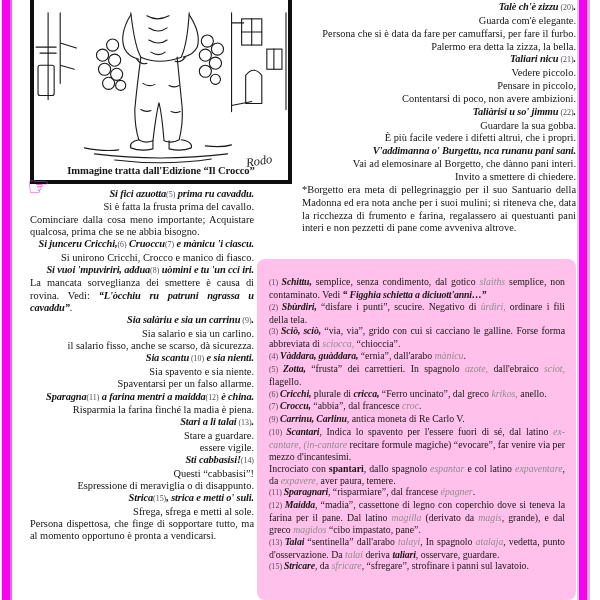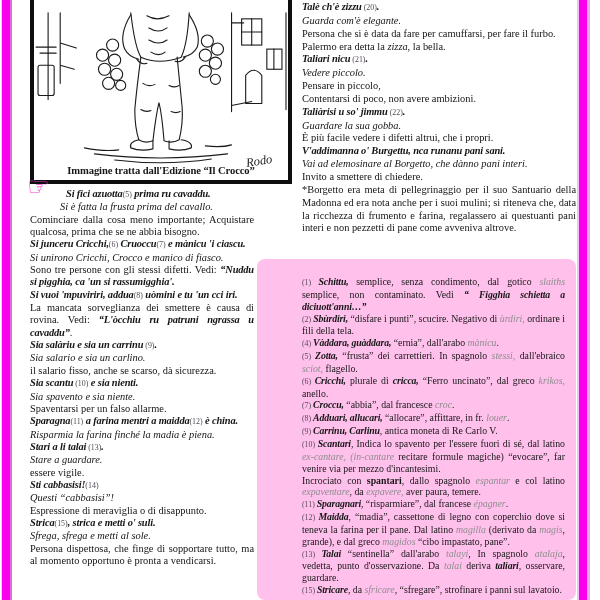--- a/index.html
+++ b/index.html
@@ -32,28 +32,28 @@
   .col-right{
     position:absolute;left:302px;top:1px;width:274px;
     font-size:10.4px;line-height:12.85px;
   }
   .fnbox{
     position:absolute;left:257px;top:259px;width:319px;height:341px;
     background:#ffc0ec;border-radius:8px;box-sizing:border-box;
     padding:17px 11px 4px 12px;overflow:hidden;
     font-size:9.8px;line-height:11.85px;
   }
-  .fnbox .tline{text-align:justify;margin-left:33px;}
+  .fnbox .tline{text-align:justify;}
 
-  .tline{min-height:1em;}
+  .tline{min-height:1em;text-align:right;}
   .just{text-align:justify;}
   .p1{padding-left:36px;}
   .p2{padding-left:30px;}
   .s-bi{font-weight:700;font-style:italic;letter-spacing:-0.15px;}
-  .s-i{font-style:italic;}
+  .s-i{}
   .s-b{font-weight:700;}
   .s-ref{font-size:0.76em;color:#554a58;}
   .s-fn{font-size:0.8em;color:#554a58;}
   .s-et{font-style:italic;color:#8d8d8d;}
 
   .hand{
     position:absolute;left:-3px;top:-7px;
     font-family:"DejaVu Sans",sans-serif;font-size:25px;color:#f335ca;
   }
 </style>
@@ -108,21 +108,20 @@
 </div>
 
 <div class="col col-left">
   <span class="hand">☞</span>
   <div>
       <div class="tline p1"><span class="s-bi">Si fici azuotta</span><span class="s-ref">(5)</span><span class="s-bi"> prima ru cavaddu.</span></div>
       <div class="tline p2"><span class="s-i">Si è fatta la frusta prima del cavallo.</span></div>
       <div class="tline just"><span class="s-r">Cominciare dalla cosa meno importante; Acquistare qualcosa, prima che se ne abbia bisogno.</span></div>
       <div class="tline"><span class="s-bi">Si junceru Cricchi,</span><span class="s-ref">(6)</span><span class="s-bi"> Cruoccu</span><span class="s-ref">(7)</span><span class="s-bi"> e mànicu 'i ciascu.</span></div>
       <div class="tline"><span class="s-i">Si unirono Cricchi, Crocco e manico di fiasco.</span></div>
-      <div class="tline just"><span class="s-r">Sono tre persone con gli stessi difetti. Vedi: </span><span class="s-bi">“Nuddu si pigghia, ca 'un si rassumigghia'.</span></div>
       <div class="tline"><span class="s-bi">Si vuoi 'mpuviriri, addua</span><span class="s-ref">(8)</span><span class="s-bi"> uòmini e tu 'un cci iri.</span></div>
       <div class="tline just"><span class="s-r">La mancata sorveglianza dei smettere è causa di rovina. Vedi: </span><span class="s-bi">“L'òcchiu ru patruni ngrassa u cavaddu”</span><span class="s-r">.</span></div>
       <div class="tline"><span class="s-bi">Sia salàriu e sia un carrinu</span><span class="s-ref"> (9)</span><span class="s-bi">.</span></div>
       <div class="tline"><span class="s-i">Sia salario e sia un carlino.</span></div>
       <div class="tline"><span class="s-r">il salario fisso, anche se scarso, dà sicurezza.</span></div>
       <div class="tline"><span class="s-bi">Sia scantu</span><span class="s-ref"> (10)</span><span class="s-bi"> e sia nienti.</span></div>
       <div class="tline"><span class="s-i">Sia spavento e sia niente.</span></div>
       <div class="tline"><span class="s-r">Spaventarsi per un falso allarme.</span></div>
       <div class="tline"><span class="s-bi">Sparagna</span><span class="s-ref">(11)</span><span class="s-bi"> a farina mentri a maidda</span><span class="s-ref">(12)</span><span class="s-bi"> è china.</span></div>
       <div class="tline"><span class="s-i">Risparmia la farina finché la madia è piena.</span></div>
@@ -155,25 +154,25 @@
       <div class="tline"><span class="s-i">Vai ad elemosinare al Borgetto, che dànno pani interi.</span></div>
       <div class="tline"><span class="s-r">Invito a smettere di chiedere.</span></div>
       <div class="tline just"><span class="s-r">*Borgetto era meta di pellegrinaggio per il suo Santuario della Madonna ed era nota anche per i suoi mulini; si riteneva che, data la ricchezza di frumento e farina, regalassero ai questuanti pani interi e non pezzetti di pane come avveniva altrove.</span></div>
     </div>
 </div>
 
 <div class="fnbox">
   <div>
       <div class="tline"><span class="s-fn">(1) </span><span class="s-bi">Schittu,</span><span class="s-r"> semplice, senza condimento, dal gotico </span><span class="s-et">slaiths</span><span class="s-r"> semplice, non contaminato. Vedi </span><span class="s-bi">“ Figghia schietta a diciuott'anni…ˮ</span></div>
       <div class="tline"><span class="s-fn">(2) </span><span class="s-bi">Sbùrdiri,</span><span class="s-r"> “disfare i punti”, scucire. Negativo di </span><span class="s-et">ùrdiri,</span><span class="s-r"> ordinare i fili della tela.</span></div>
+      <div class="tline"><span class="s-fn">(3) </span><span class="s-bi">Sciò, sciò,</span><span class="s-r"> “via, via”, grido con cui si cacciano le galline. Forse forma abbreviata di </span><span class="s-et">sciocca,</span><span class="s-r"> “chioccia”.</span></div>
       <div class="tline"><span class="s-fn">(4) </span><span class="s-bi">Vàddara, guàddara,</span><span class="s-r"> “ernia”, dall'arabo </span><span class="s-et">mànicu</span><span class="s-r">.</span></div>
-      <div class="tline"><span class="s-fn">(5) </span><span class="s-bi">Zotta,</span><span class="s-r"> “frusta” dei carrettieri. In spagnolo </span><span class="s-et">stessi,</span><span class="s-r"> dall'ebraico </span><span class="s-et">sciot,</span><span class="s-r"> flagello.</span></div>
+      <div class="tline"><span class="s-fn">(5) </span><span class="s-bi">Zotta,</span><span class="s-r"> “frusta” dei carrettieri. In spagnolo </span><span class="s-et">azote,</span><span class="s-r"> dall'ebraico </span><span class="s-et">sciot,</span><span class="s-r"> flagello.</span></div>
       <div class="tline"><span class="s-fn">(6) </span><span class="s-bi">Cricchi,</span><span class="s-r"> plurale di </span><span class="s-bi">cricca,</span><span class="s-r"> “Ferro uncinato”, dal greco </span><span class="s-et">krikos,</span><span class="s-r"> anello.</span></div>
       <div class="tline"><span class="s-fn">(7) </span><span class="s-bi">Croccu,</span><span class="s-r"> “abbia”, dal francesce </span><span class="s-et">croc</span><span class="s-r">.</span></div>
-      <div class="tline"><span class="s-fn">(8) </span><span class="s-bi">Adduari, allucari,</span><span class="s-r"> “allocare”, affittare, in fr. </span><span class="s-et">louer</span><span class="s-r">.</span></div>
       <div class="tline"><span class="s-fn">(9) </span><span class="s-bi">Carrinu, Carlinu</span><span class="s-r">, antica moneta di Re Carlo V.</span></div>
       <div class="tline"><span class="s-fn">(10) </span><span class="s-bi">Scantari</span><span class="s-r">, Indica lo spavento per l'essere fuori di sé, dal latino </span><span class="s-et">ex-cantare, (in-cantare</span><span class="s-r"> recitare formule magiche) “evocare”, far venire via per mezzo d'incantesimi.</span></div>
       <div class="tline"><span class="s-r">Incrociato con </span><span class="s-b">spantari</span><span class="s-r">, dallo spagnolo </span><span class="s-et">espantar</span><span class="s-r"> e col latino </span><span class="s-et">expaventare</span><span class="s-r">, da </span><span class="s-et">expavere,</span><span class="s-r"> aver paura, temere.</span></div>
       <div class="tline"><span class="s-fn">(11) </span><span class="s-bi">Sparagnari</span><span class="s-r">, “risparmiare”, dal francese </span><span class="s-et">épagner</span><span class="s-r">.</span></div>
       <div class="tline"><span class="s-fn">(12) </span><span class="s-bi">Maidda</span><span class="s-r">, “madia”, cassettone di legno con coperchio dove si teneva la farina per il pane. Dal latino </span><span class="s-et">magilla</span><span class="s-r"> (derivato da </span><span class="s-et">magis</span><span class="s-r">, grande), e dal greco </span><span class="s-et">magidos</span><span class="s-r"> “cibo impastato, pane”.</span></div>
       <div class="tline"><span class="s-fn">(13) </span><span class="s-bi">Talai</span><span class="s-r"> “sentinella” dall'arabo </span><span class="s-et">talayi</span><span class="s-r">, In spagnolo </span><span class="s-et">atalaja</span><span class="s-r">, vedetta, punto d'osservazione. Da </span><span class="s-et">talai</span><span class="s-r"> deriva </span><span class="s-bi">taliari</span><span class="s-r">, osservare, guardare.</span></div>
       <div class="tline"><span class="s-fn">(15) </span><span class="s-bi">Stricare</span><span class="s-r">, da </span><span class="s-et">sfricare</span><span class="s-r">, “sfregare”, strofinare i panni sul lavatoio.</span></div>
     </div>
 </div>
 

